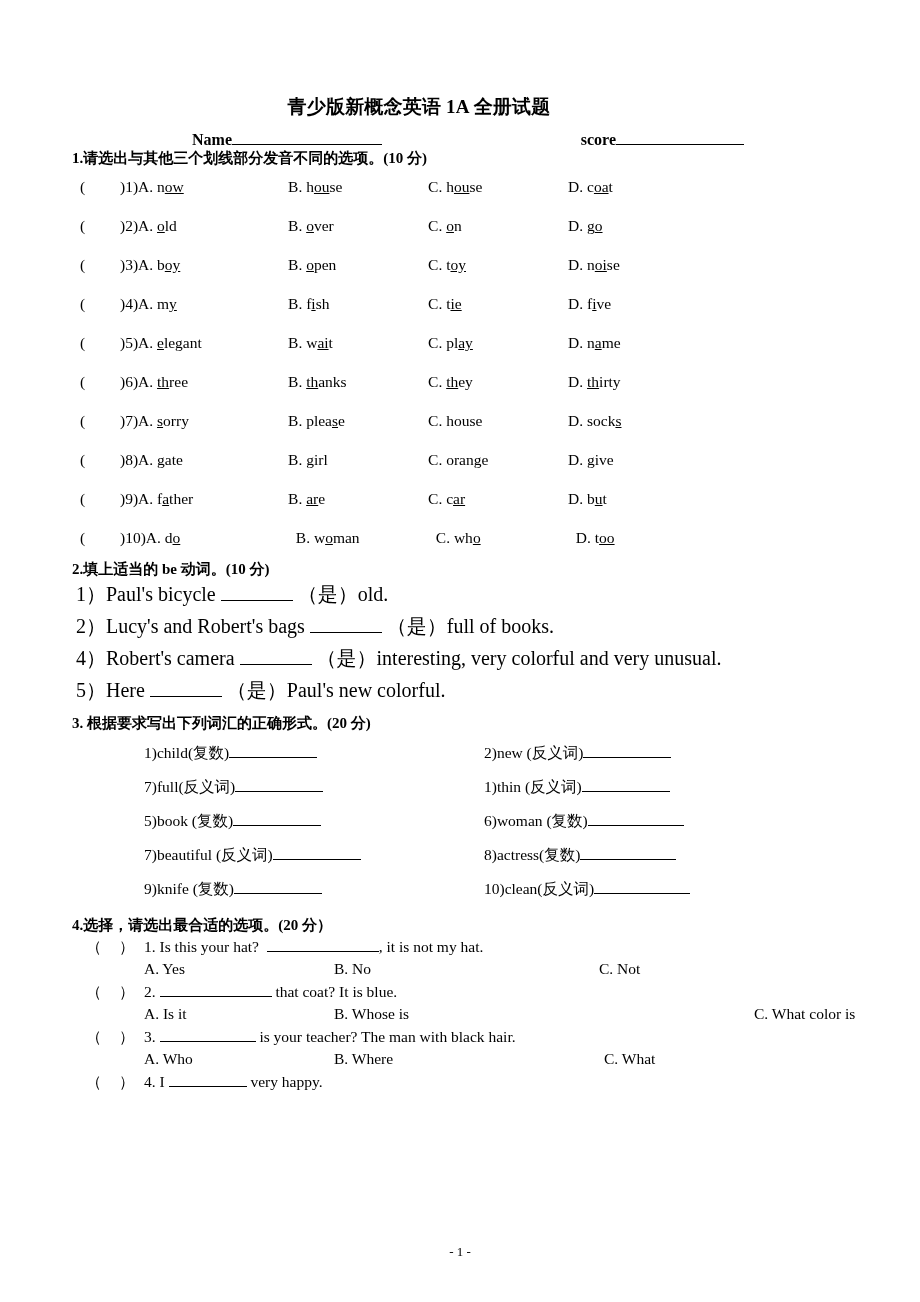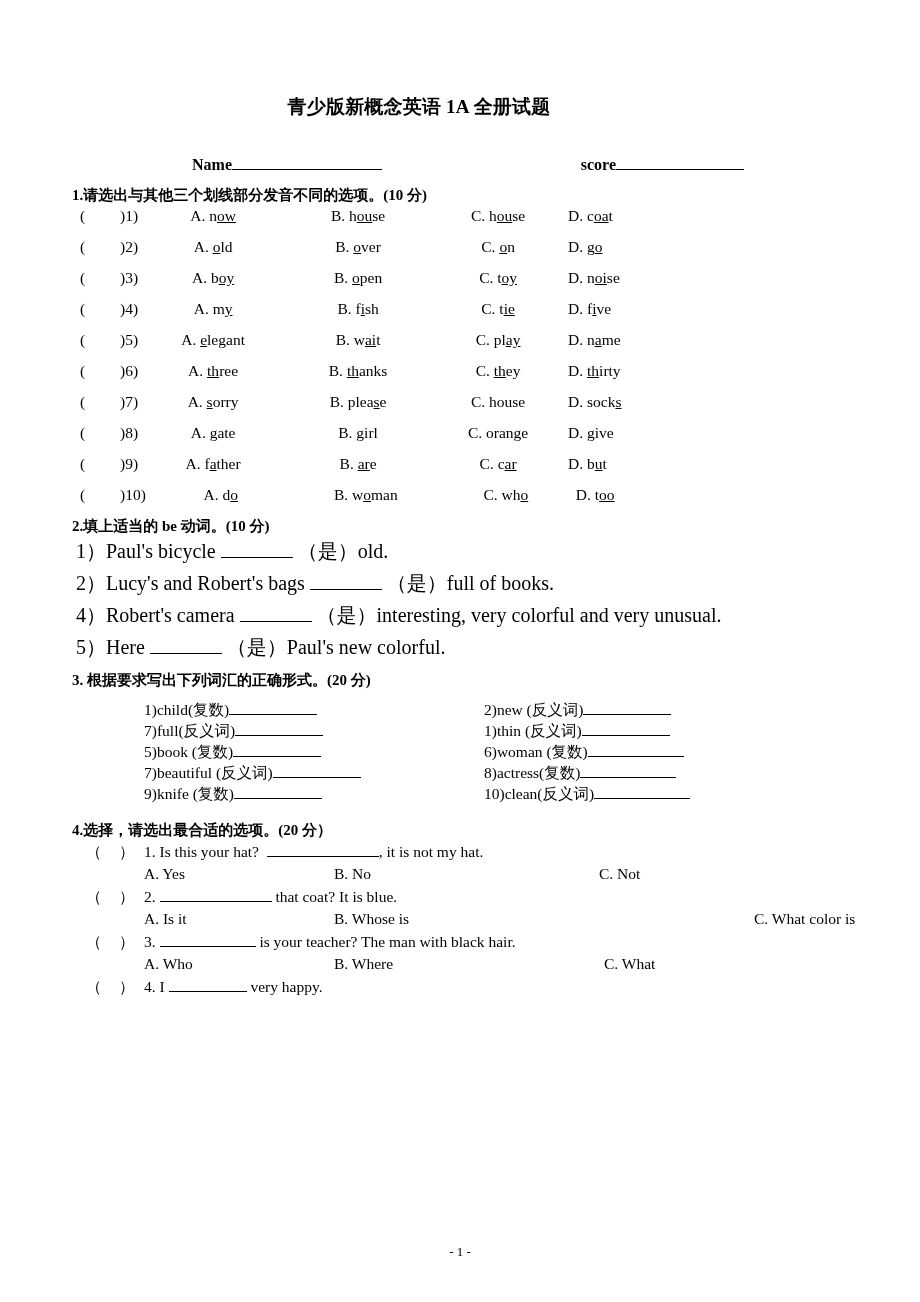--- a/index.html
+++ b/index.html
@@ -22,64 +22,63 @@
     position: relative;
   }
   .doc-title {
     text-align: center;
     font-size: 19px;
     font-weight: bold;
     margin: 22px 0 0 0;
     letter-spacing: 0.2px;
   }
   .name-score {
-    margin-top: 36px;
+    margin-top: 11px;
     display: flex;
     font-weight: bold;
     font-size: 16px;
     padding-left: 120px;
   }
   .name-score .name-block { white-space: nowrap; }
   .name-score .spacer { flex: 1; }
   .name-score .score-block { white-space: nowrap; padding-right: 22px; }
   .section-head {
     font-weight: bold;
     font-size: 15px;
-    margin-top: 12px;
     margin-bottom: 2px;
   }
   .q-list { margin: 0; padding: 0; }
   .q-row {
     display: flex;
     align-items: baseline;
     font-size: 15.5px;
     margin: 0 0 13px 0;
     padding-left: 8px;
   }
   .paren {
     width: 40px;
     flex: none;
     letter-spacing: 0.5px;
   }
   .qnum { flex: none; }
-  .opt { flex: none; text-align: center; }
+  .opt { flex: none; }
   .phon { text-decoration: underline; }
   
   .c1 { width: 150px; }
   .c2 { width: 140px; }
-  .c3 { width: 140px; }
+  .c3 { width: 140px; margin-top: 8px; }
 
   .be-list { font-size: 20px; }
   .be-row { margin: 0 0 5px 0; padding-left: 4px; }
   .blank-m { display: inline-block; border-bottom: 1px solid #000; width: 72px; }
 
   .word-grid {
     display: grid;
     grid-template-columns: 340px 1fr;
-    row-gap: 0;
+    row-gap: 13px;
     font-size: 15.5px;
     padding-left: 72px;
     margin-top: 10px;
   }
   .wblank { display: inline-block; border-bottom: 1px solid #000; width: 88px; }
   .wblank-l { display: inline-block; border-bottom: 1px solid #000; width: 96px; }
 
   .choice-block { font-size: 15.5px; margin-top: 2px; }
   .choice-q {
     display: flex;

